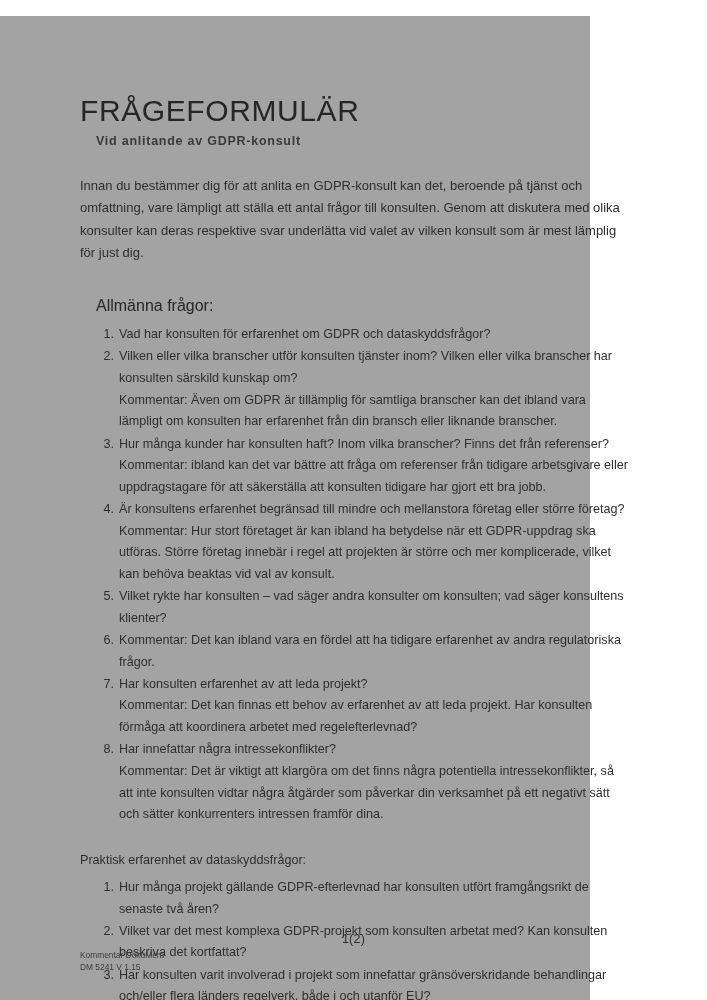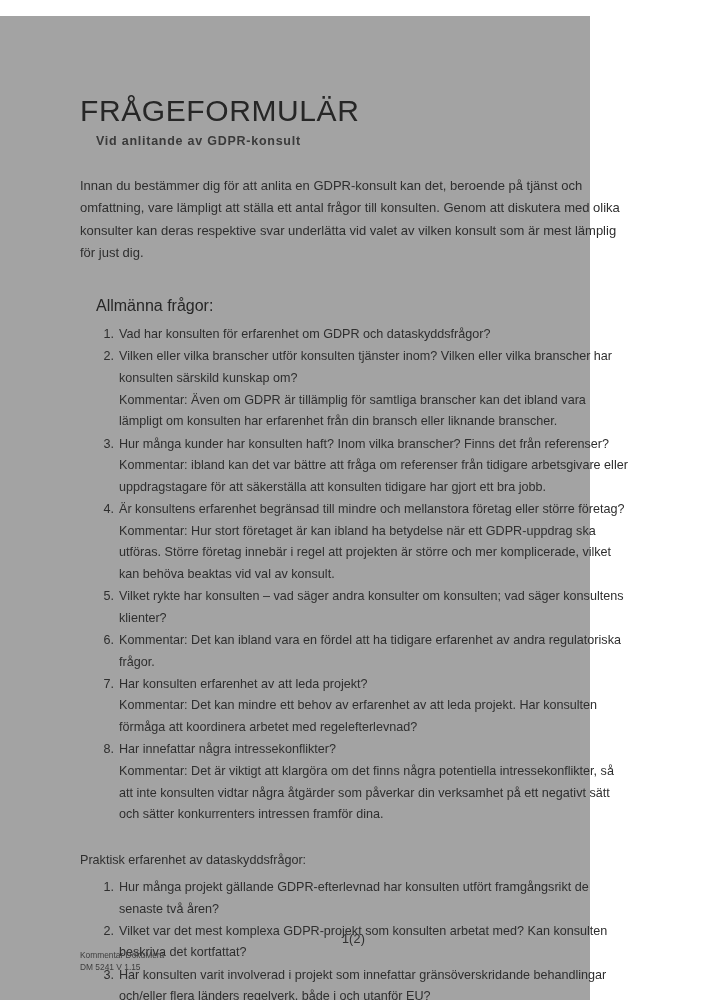--- a/index.html
+++ b/index.html
@@ -163,21 +163,21 @@
         <span class="q-comment">Kommentar: Hur stort företaget är kan ibland ha betydelse när ett GDPR-uppdrag ska utföras. Större företag innebär i regel att projekten är större och mer komplicerade, vilket kan behöva beaktas vid val av konsult.</span>
       </li>
       <li>
         <span class="q-text">Vilket rykte har konsulten – vad säger andra konsulter om konsulten; vad säger konsultens klienter?</span>
       </li>
       <li>
         <span class="q-comment">Kommentar: Det kan ibland vara en fördel att ha tidigare erfarenhet av andra regulatoriska frågor.</span>
       </li>
       <li>
         <span class="q-text">Har konsulten erfarenhet av att leda projekt?</span>
-        <span class="q-comment">Kommentar: Det kan mindre ett behov av erfarenhet av att leda projekt. Har konsulten förmåga att koordinera arbetet med regelefterlevnad?</span>
+        <span class="q-comment">Kommentar: Det kan finnas ett behov av erfarenhet av att leda projekt. Har konsulten förmåga att koordinera arbetet med regelefterlevnad?</span>
       </li>
       <li>
         <span class="q-text">Har innefattar några intressekonflikter?</span>
         <span class="q-comment">Kommentar: Det är viktigt att klargöra om det finns några potentiella intressekonflikter, så att inte konsulten vidtar några åtgärder som påverkar din verksamhet på ett negativt sätt och sätter konkurrenters intressen framför dina.</span>
       </li>
     </ol>
 
     <h2 class="section-heading-sm">Praktisk erfarenhet av dataskyddsfrågor:</h2>
 
     <ol class="qlist">

